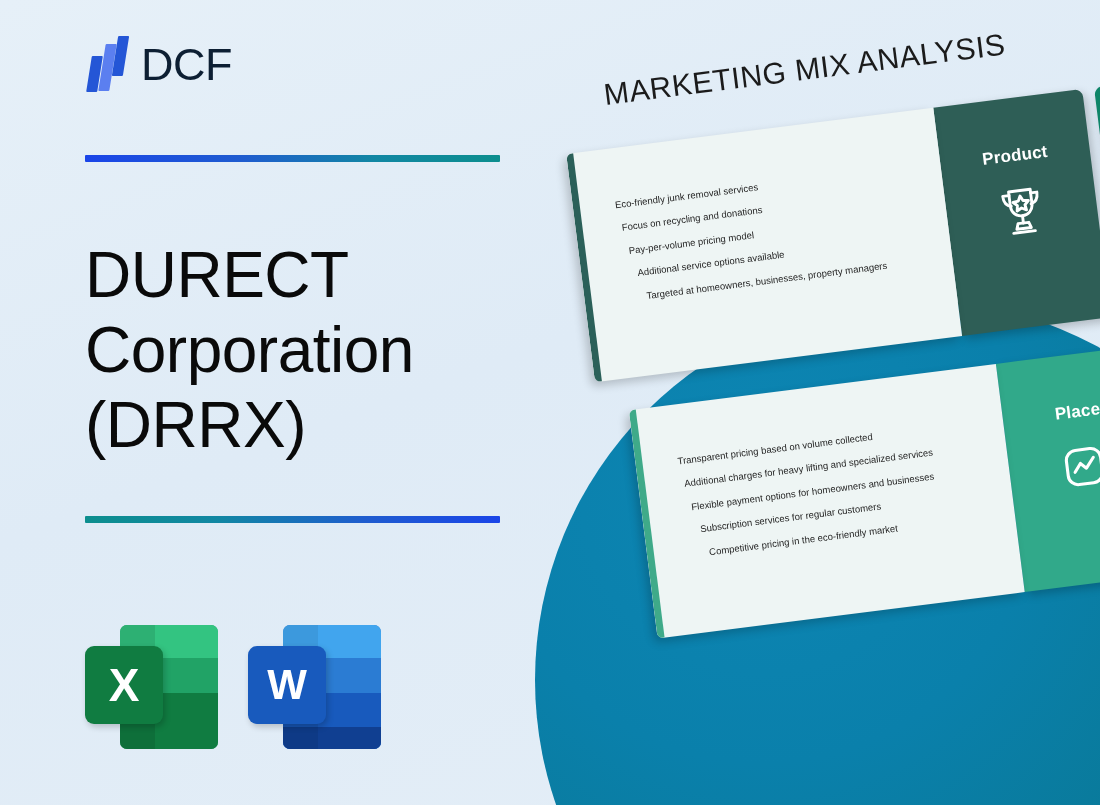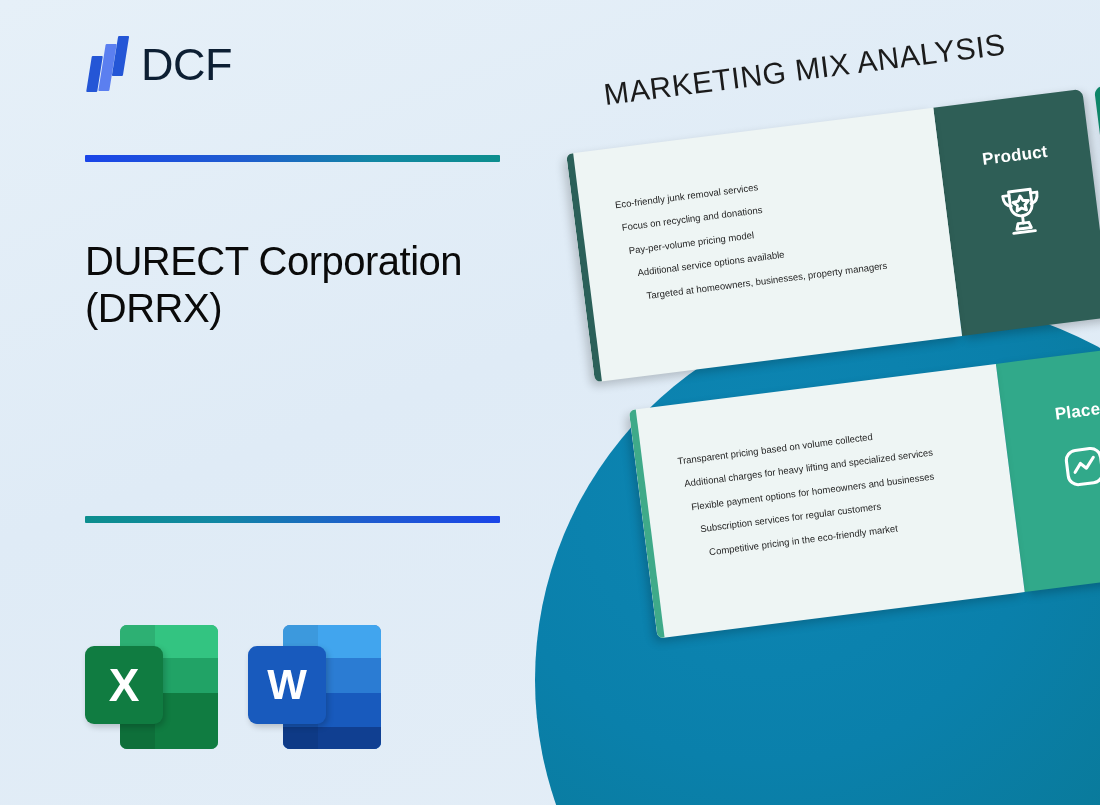--- a/index.html
+++ b/index.html
@@ -25,21 +25,21 @@
   .bar2{left:17px;top:8px;width:11px;height:47px;background:#5b7ff0;}
   .bar3{left:30px;top:0px;width:11px;height:40px;background:#2456d6;}
   .logo-text{font-size:45px;font-weight:400;color:#0d1f33;letter-spacing:-0.5px;line-height:1;}
 
   .rule{position:absolute;left:49px;height:7px;width:415px;border-radius:1px;}
   .rule-top{top:155px;background:linear-gradient(90deg,#1a45e8 0%,#1f5ccf 38%,#1187a3 70%,#0c8e8e 100%);}
   .rule-bottom{top:516px;background:linear-gradient(90deg,#0c8e8e 0%,#1187a3 32%,#1f5ccf 68%,#1a45e8 100%);}
 
   .title{
     position:absolute;left:49px;top:238px;width:450px;
-    font-size:40px;line-height:1.17;font-weight:400;color:#0a0a0a;
+    font-size:64px;line-height:1.17;font-weight:400;color:#0a0a0a;
     letter-spacing:-0.5px;
   }
 
   
   .office{position:absolute;left:49px;top:622px;display:flex;gap:30px;}
   .off-ico{position:relative;width:133px;height:130px;}
   .off-back{position:absolute;right:0;top:3px;width:98px;height:124px;border-radius:7px;overflow:hidden;}
   .xl .off-back{background:#21a366;}
   .xl .off-back .s1{position:absolute;left:0;top:0;width:100%;height:27%;background:#33c481;}
   .xl .off-back .s2{position:absolute;left:0;top:27%;width:100%;height:28%;background:#21a366;}

